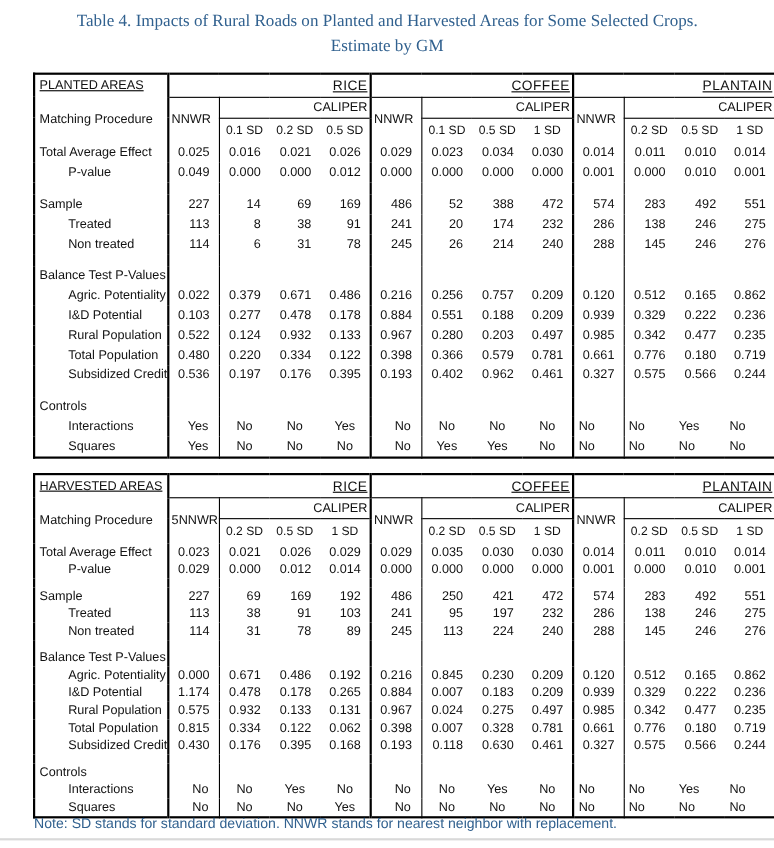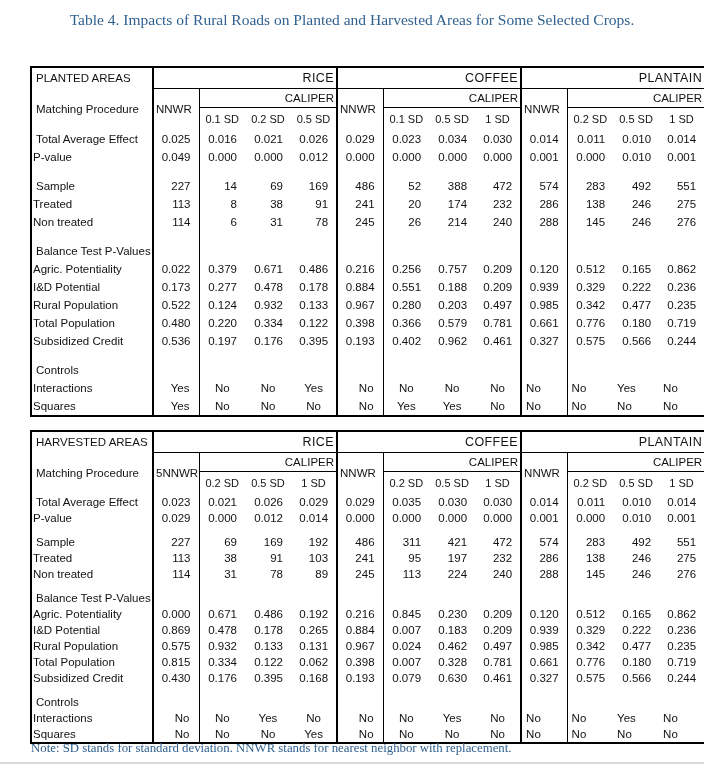--- a/index.html
+++ b/index.html
@@ -17,53 +17,54 @@
   }
   .tbl{position:absolute;left:30px;width:674px;}
   #table1{top:66px;}
   #table2{top:430px;}
   table{border-collapse:collapse;table-layout:fixed;width:674px;border:2px solid var(--bd);}
   th,td{
     font-family:"Liberation Sans",sans-serif;font-size:11.5px;color:var(--txt);
     font-weight:400;padding:0 2px;white-space:nowrap;overflow:hidden;vertical-align:middle;
   }
   
-  tr.hr1{height:21px;} tr.hr2{height:19px;} tr.hr3{height:23px;}
+  tr.hr1{height:21px;text-decoration:underline;} tr.hr2{height:19px;} tr.hr3{height:23px;}
   .h-corner{ text-align:left;padding-left:4px;border-right:2px solid var(--bd); }
   .h-crop{ text-align:right;font-size:12.5px;letter-spacing:.4px;border-bottom:1px solid var(--bd); }
   .h-nnwr{ text-align:left;border-right:1px solid var(--bd); }
   .h-caliper{ text-align:right;border-bottom:1px solid var(--bd); }
   .h-sd{ font-size:11px; }
   .b-group{ border-right:2px solid var(--bd) !important; }
   .b-nnwr{ border-right:1px solid var(--bd); }
   
   #table1 tbody td{height:18px;line-height:18px;}
   #table2 tbody td{height:16px;line-height:16px;}
   #table1 tr.spacer td{height:11px;line-height:11px;}
   #table2 tr.spacer td{height:8px;line-height:8px;}
   .lbl{ text-align:left;padding-left:4px;border-right:2px solid var(--bd); }
-  .lbl.ind{ padding-left:1px; }
+  .lbl.ind{ padding-left:30px; }
   .num{ text-align:right;padding-right:8px; }
   .yn-right{ text-align:right;padding-right:9px; }
   .yn-center{ text-align:center; }
   .yn-left{ text-align:left;padding-left:4px; }
   .note{
     position:absolute;top:741px;left:31px;width:660px;
-    color:var(--title-blue);font-family:Liberation Serif, serif;font-size:12.8px;
+    color:var(--title-blue);font-family:Liberation Sans, sans-serif;font-size:12.8px;
   }
   .bottom-rule{
     position:absolute;top:762px;left:0;width:704px;height:2px;background:#d9d9d9;
   }
 </style>
 </head>
 <body>
 
 <div class="page">
   <div class="title">
     <span style="display:block">Table 4. Impacts of Rural Roads on Planted and Harvested Areas for Some Selected Crops.</span>
+    <span style="display:block">Estimate by GM</span>
   </div>
 
   <div class="tbl" id="table1">
       <table>
         <colgroup>
           <col style="width: 122px;">
           <col style="width: 46px;">
           <col style="width: 46px;">
           <col style="width: 46px;">
           <col style="width: 46px;">
@@ -235,21 +236,21 @@
             <td class="num">0.256</td>
             <td class="num">0.757</td>
             <td class="b-group num">0.209</td>
             <td class="b-nnwr num">0.120</td>
             <td class="num">0.512</td>
             <td class="num">0.165</td>
             <td class="num">0.862</td>
           </tr>
           <tr>
             <td class="lbl ind">I&amp;D Potential</td>
-            <td class="b-nnwr num">0.173</td>
+            <td class="b-nnwr num">0.103</td>
             <td class="num">0.277</td>
             <td class="num">0.478</td>
             <td class="b-group num">0.178</td>
             <td class="b-nnwr num">0.884</td>
             <td class="num">0.551</td>
             <td class="num">0.188</td>
             <td class="b-group num">0.209</td>
             <td class="b-nnwr num">0.939</td>
             <td class="num">0.329</td>
             <td class="num">0.222</td>
@@ -454,21 +455,21 @@
             <td></td>
             <td></td>
           </tr>
           <tr>
             <td class="lbl">Sample</td>
             <td class="b-nnwr num">227</td>
             <td class="num">69</td>
             <td class="num">169</td>
             <td class="b-group num">192</td>
             <td class="b-nnwr num">486</td>
-            <td class="num">311</td>
+            <td class="num">250</td>
             <td class="num">421</td>
             <td class="b-group num">472</td>
             <td class="b-nnwr num">574</td>
             <td class="num">283</td>
             <td class="num">492</td>
             <td class="num">551</td>
           </tr>
           <tr>
             <td class="lbl ind">Treated</td>
             <td class="b-nnwr num">113</td>
@@ -539,42 +540,42 @@
             <td class="num">0.845</td>
             <td class="num">0.230</td>
             <td class="b-group num">0.209</td>
             <td class="b-nnwr num">0.120</td>
             <td class="num">0.512</td>
             <td class="num">0.165</td>
             <td class="num">0.862</td>
           </tr>
           <tr>
             <td class="lbl ind">I&amp;D Potential</td>
-            <td class="b-nnwr num">0.869</td>
+            <td class="b-nnwr num">1.174</td>
             <td class="num">0.478</td>
             <td class="num">0.178</td>
             <td class="b-group num">0.265</td>
             <td class="b-nnwr num">0.884</td>
             <td class="num">0.007</td>
             <td class="num">0.183</td>
             <td class="b-group num">0.209</td>
             <td class="b-nnwr num">0.939</td>
             <td class="num">0.329</td>
             <td class="num">0.222</td>
             <td class="num">0.236</td>
           </tr>
           <tr>
             <td class="lbl ind">Rural Population</td>
             <td class="b-nnwr num">0.575</td>
             <td class="num">0.932</td>
             <td class="num">0.133</td>
             <td class="b-group num">0.131</td>
             <td class="b-nnwr num">0.967</td>
             <td class="num">0.024</td>
-            <td class="num">0.462</td>
+            <td class="num">0.275</td>
             <td class="b-group num">0.497</td>
             <td class="b-nnwr num">0.985</td>
             <td class="num">0.342</td>
             <td class="num">0.477</td>
             <td class="num">0.235</td>
           </tr>
           <tr>
             <td class="lbl ind">Total Population</td>
             <td class="b-nnwr num">0.815</td>
             <td class="num">0.334</td>
@@ -589,21 +590,21 @@
             <td class="num">0.180</td>
             <td class="num">0.719</td>
           </tr>
           <tr>
             <td class="lbl ind">Subsidized Credit</td>
             <td class="b-nnwr num">0.430</td>
             <td class="num">0.176</td>
             <td class="num">0.395</td>
             <td class="b-group num">0.168</td>
             <td class="b-nnwr num">0.193</td>
-            <td class="num">0.079</td>
+            <td class="num">0.118</td>
             <td class="num">0.630</td>
             <td class="b-group num">0.461</td>
             <td class="b-nnwr num">0.327</td>
             <td class="num">0.575</td>
             <td class="num">0.566</td>
             <td class="num">0.244</td>
           </tr>
           <tr class="spacer">
             <td class="lbl"></td>
             <td class="b-nnwr"></td>

